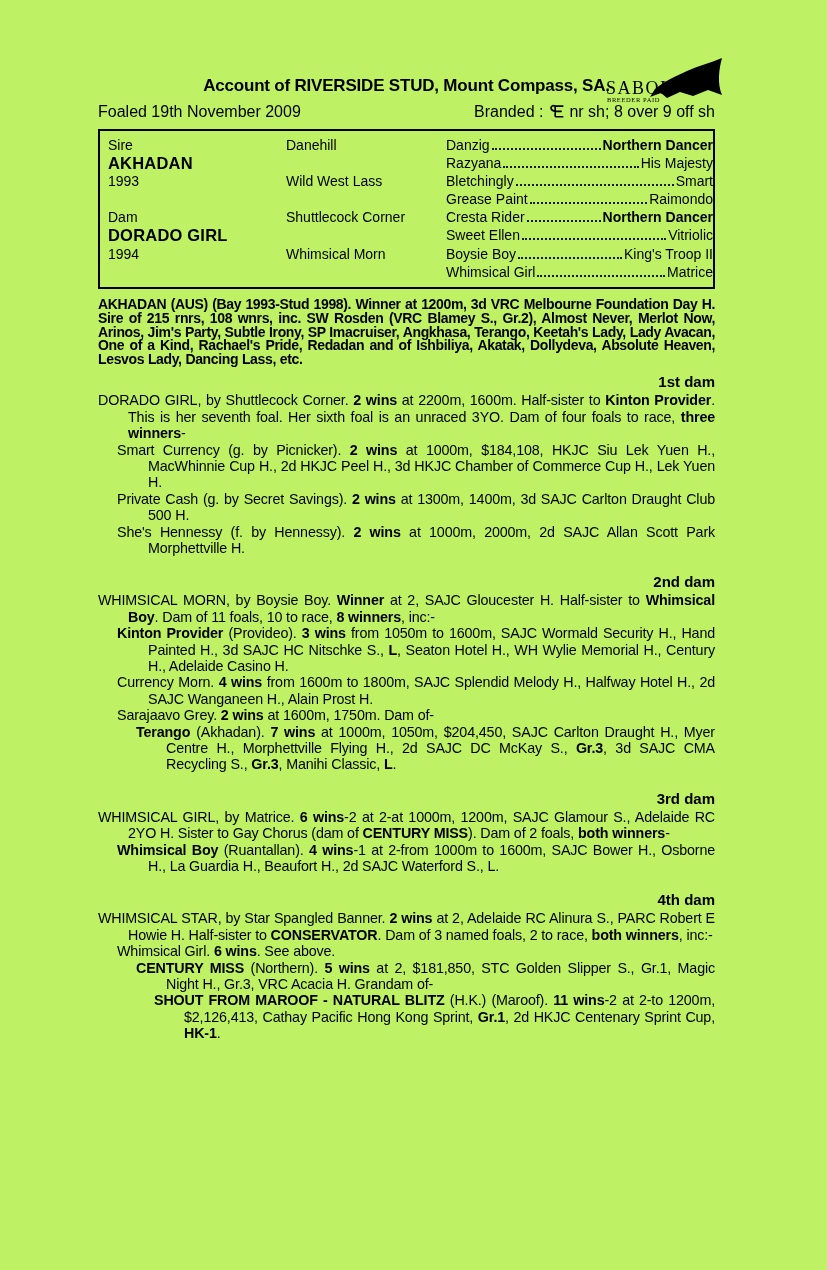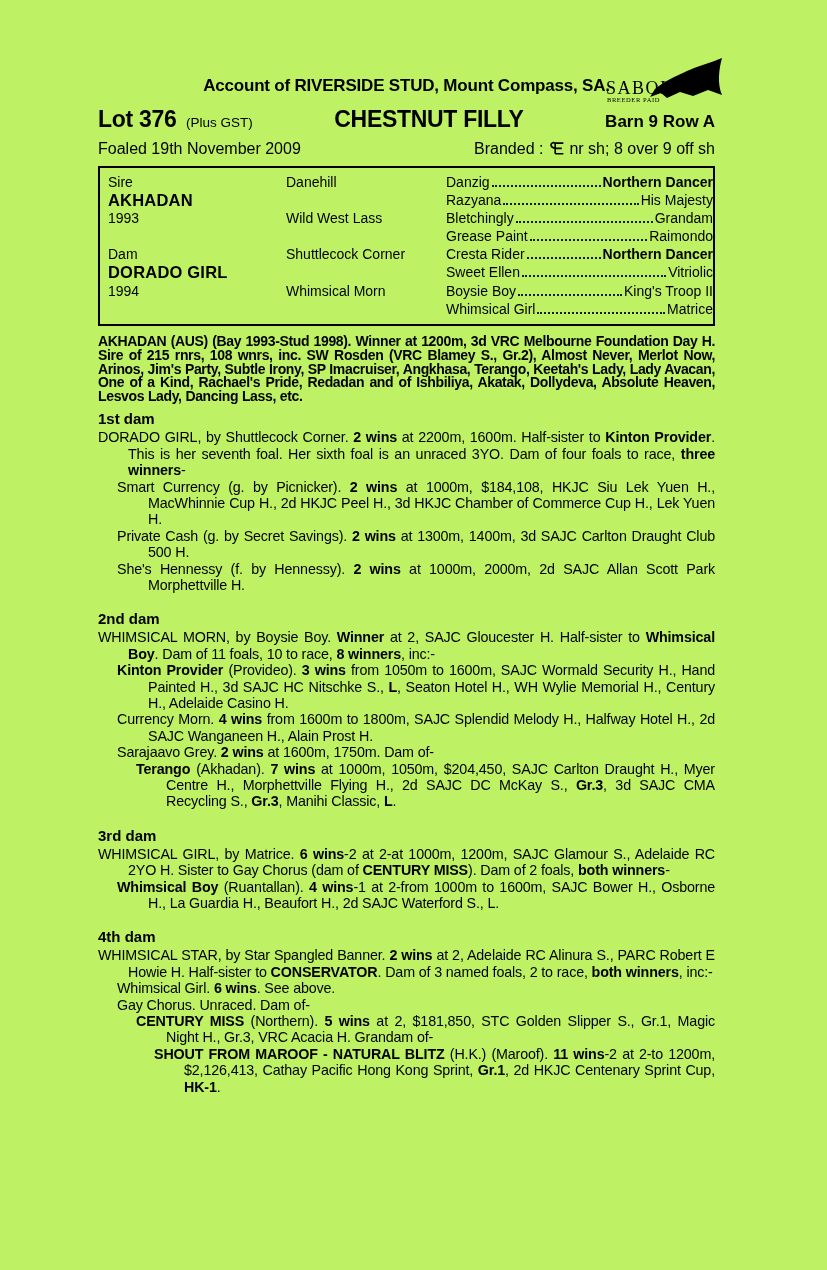--- a/index.html
+++ b/index.html
@@ -45,21 +45,21 @@
   .lead{flex:1;border-bottom:2px dotted #1a1a1a;margin:0 2px 4px 2px;min-width:8px;}
   .bd{font-weight:700;}
 
   
   .sire-note{
     margin:9px 0 0 0;font-weight:700;font-size:14px;line-height:13.9px;
     text-align:justify;letter-spacing:-0.35px;word-spacing:0.2px;
   }
 
   
-  .sec-head{font-weight:700;font-size:15px;margin:18px 0 2px 0;line-height:16px;}
+  .sec-head{font-weight:700;font-size:15px;margin:18px 0 2px 0;line-height:16px;text-align:right;}
   .sec-head.tight{margin-top:7px;}
   .bodyp{
     margin:0;font-size:14.3px;line-height:16.4px;text-align:justify;
     letter-spacing:-0.15px;
   }
   .p-dam {padding-left:30px;text-indent:-30px;}
   .p-prog {padding-left:50px;text-indent:-31px;}
   .p-prog2{padding-left:68px;text-indent:-30px;}
   .p-prog3{padding-left:86px;text-indent:-30px;}
   .b{font-weight:700;}
@@ -73,28 +73,20 @@
     <svg class="horse-svg" width="74" height="40" viewBox="0 0 74 40">
       <path fill="#000" d="M72 0 C60 5 48 8 37 13 C26 18 13 24 5 31 L0 39 L11 35 L17 40 L30 34 L43 38 L58 32 L72 37 C67 25 69 11 72 0 Z"></path>
     </svg>
     <div class="logo-word">SABOIS</div>
     <div class="logo-sub">BREEDER PAID</div>
   </div>
 
   <div class="content">
     <div class="account">Account of RIVERSIDE STUD, Mount Compass, SA.</div>
 
-    <div class="lot-row">
-      <span>
-        <span class="lot-label">Lot 376</span>
-        <span class="lot-gst">(Plus GST)</span>
-      </span>
-      <span class="lot-title">CHESTNUT FILLY</span>
-      <span class="lot-barn">Barn 9 Row A</span>
-    </div>
 
     <div class="foal-row">
       <span>Foaled 19th November 2009</span>
       <span class="branded">
         <span>Branded :</span>
         <svg class="brandmark" width="18" height="16" viewBox="0 0 22 18">
           <path d="M10 16 V3 H20 M10 9.5 H18 M10 16 H20 M10 3 C4 0.5 2.5 8 10 9.5" fill="none" stroke="#000" stroke-width="2"></path>
         </svg>
         <span>nr sh; 8 over 9 off sh</span>
       </span>
@@ -119,21 +111,21 @@
           <span class="bd">Northern Dancer</span>
       </span>
       <span class="ped-row c3 r2">
         <span>Razyana</span>
           <span class="lead"></span>
           <span>His Majesty</span>
       </span>
       <span class="ped-row c3 r3">
         <span>Bletchingly</span>
           <span class="lead"></span>
-          <span>Grandam</span>
+          <span>Smart</span>
       </span>
       <span class="ped-row c3 r4">
         <span>Grease Paint</span>
           <span class="lead"></span>
           <span>Raimondo</span>
       </span>
       <span class="ped-row c3 r5">
         <span>Cresta Rider</span>
           <span class="lead"></span>
           <span class="bd">Northern Dancer</span>
@@ -177,18 +169,17 @@
     <div class="sec">
       <div class="sec-head">3rd dam</div>
       <p class="bodyp p-dam"><span>WHIMSICAL GIRL, by Matrice. </span><span class="b">6 wins</span><span>-2 at 2-at 1000m, 1200m, SAJC Glamour S., Adelaide RC 2YO H. Sister to Gay Chorus (dam of </span><span class="b">CENTURY MISS</span><span>). Dam of 2 foals, </span><span class="b">both winners</span><span>-</span></p>
       <p class="bodyp p-prog"><span class="b">Whimsical Boy</span><span> (Ruantallan). </span><span class="b">4 wins</span><span>-1 at 2-from 1000m to 1600m, SAJC Bower H., Osborne H., La Guardia H., Beaufort H., 2d SAJC Waterford S., L.</span></p>
     </div>
 
     <div class="sec">
       <div class="sec-head">4th dam</div>
       <p class="bodyp p-dam"><span>WHIMSICAL STAR, by Star Spangled Banner. </span><span class="b">2 wins</span><span> at 2, Adelaide RC Alinura S., PARC Robert E Howie H. Half-sister to </span><span class="b">CONSERVATOR</span><span>. Dam of 3 named foals, 2 to race, </span><span class="b">both winners</span><span>, inc:-</span></p>
       <p class="bodyp p-prog"><span>Whimsical Girl. </span><span class="b">6 wins</span><span>. See above.</span></p>
-      <p class="bodyp p-prog"><span>Gay Chorus. Unraced. Dam of-</span></p>
       <p class="bodyp p-prog2"><span class="b">CENTURY MISS</span><span> (Northern). </span><span class="b">5 wins</span><span> at 2, $181,850, STC Golden Slipper S., Gr.1, Magic Night H., Gr.3, VRC Acacia H. Grandam of-</span></p>
       <p class="bodyp p-prog3"><span class="b">SHOUT FROM MAROOF - NATURAL BLITZ</span><span> (H.K.) (Maroof). </span><span class="b">11 wins</span><span>-2 at 2-to 1200m, $2,126,413, Cathay Pacific Hong Kong Sprint, </span><span class="b">Gr.1</span><span>, 2d HKJC Centenary Sprint Cup, </span><span class="b">HK-1</span><span>.</span></p>
     </div>
   </div>
 </div>
 
 </body></html>

